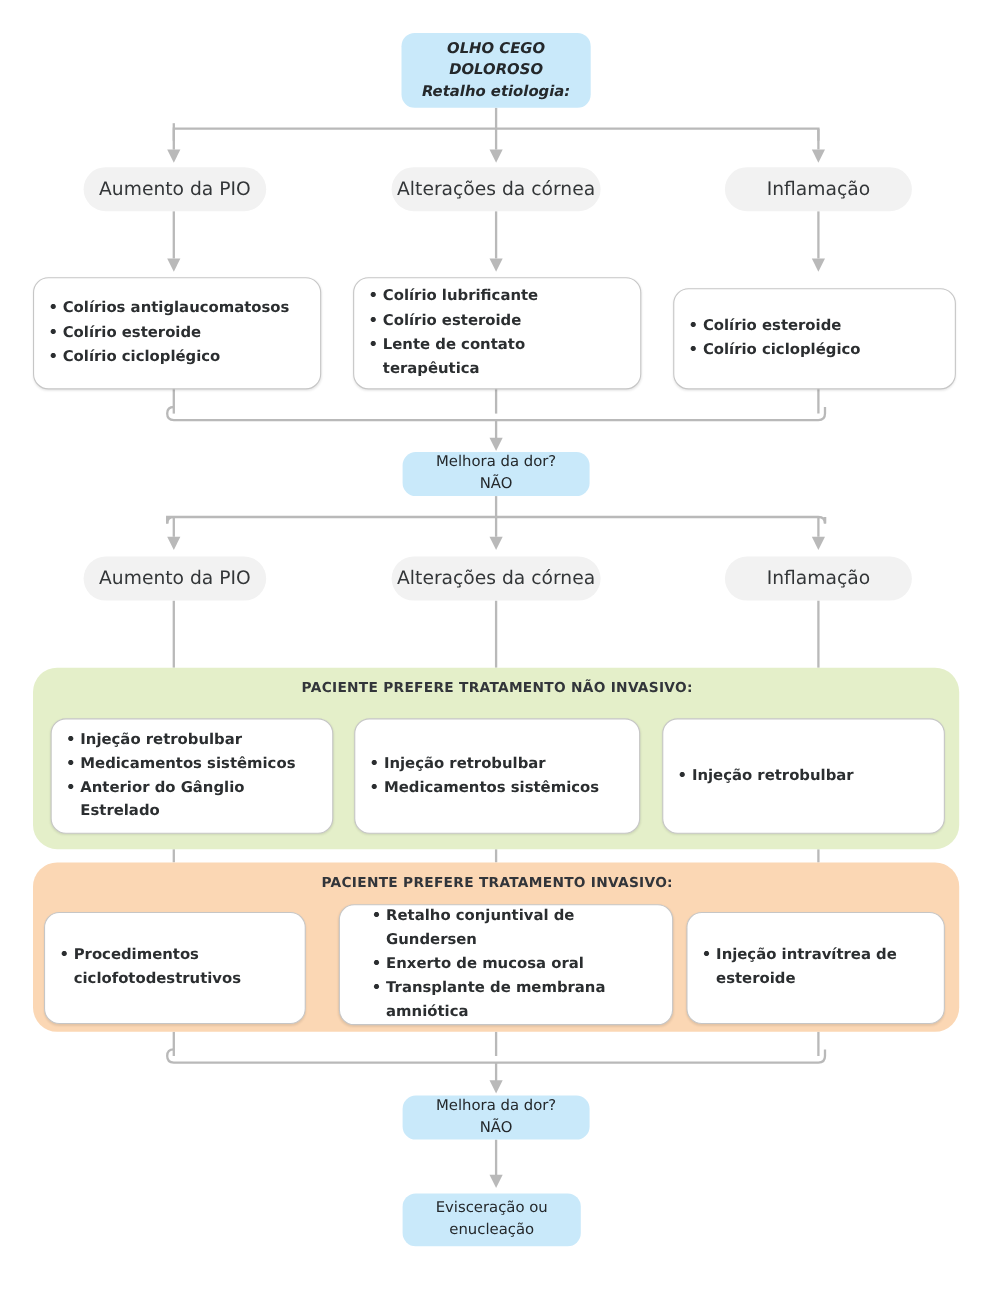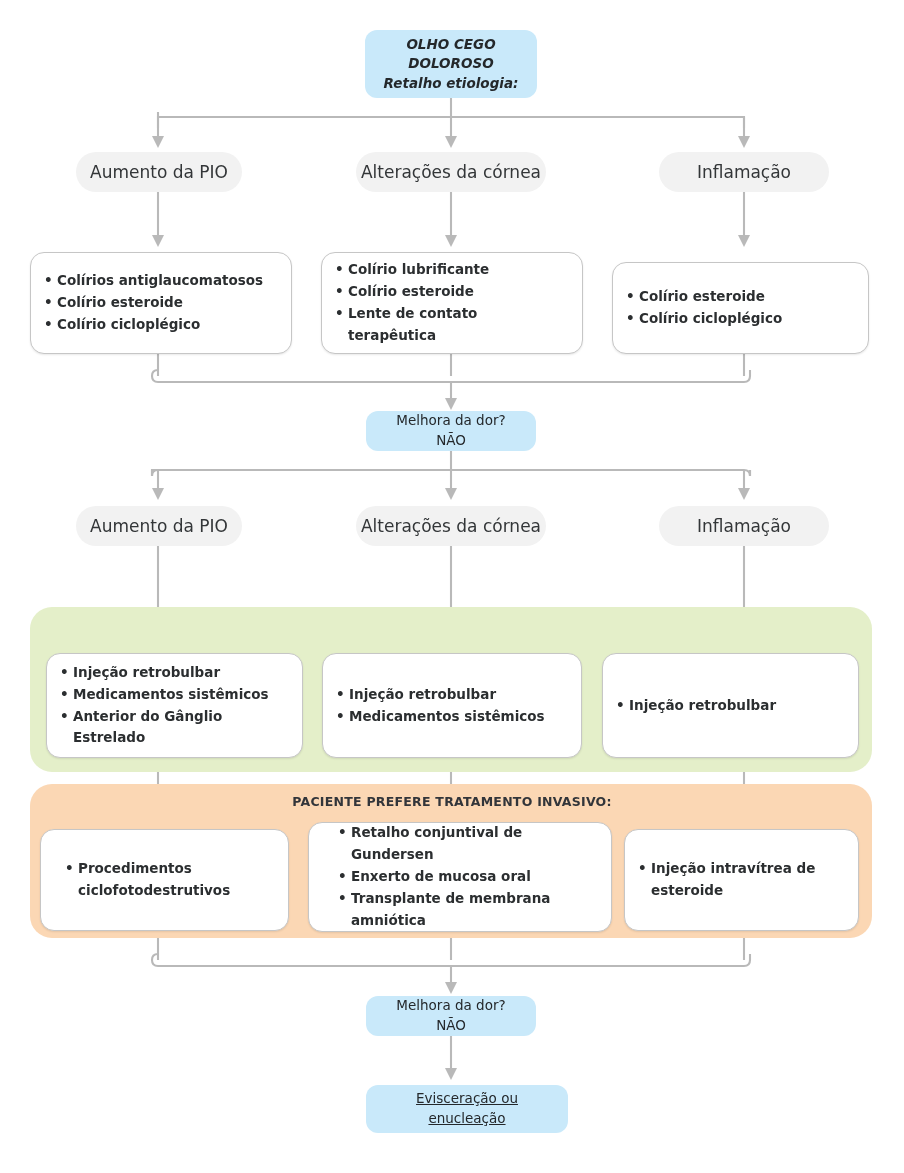--- a/index.html
+++ b/index.html
@@ -214,20 +214,21 @@
     <span>Aumento da PIO</span>
   </div>
   <div class="node pill-gray" style="left:356px; top:506px; width:190px; height:40px;">
     <span>Alterações da córnea</span>
   </div>
   <div class="node pill-gray" style="left:659px; top:506px; width:170px; height:40px;">
     <span>Inflamação</span>
   </div>
 
   <div class="band band-green" style="left:30px; top:607px; width:842px; height:165px;"></div>
+  <div class="band-title" style="top:617px;">PACIENTE PREFERE TRATAMENTO NÃO INVASIVO:</div>
 
   <div class="card" style="position:absolute; left:46px; top:653px; width:255px; height:103px;">
     <ul>
       <li>Injeção retrobulbar</li>
       <li>Medicamentos sistêmicos</li>
       <li>Anterior do Gânglio Estrelado</li>
     </ul>
   </div>
   <div class="card" style="position:absolute; left:322px; top:653px; width:258px; height:103px;">
     <ul>
@@ -237,21 +238,21 @@
   </div>
   <div class="card" style="position:absolute; left:602px; top:653px; width:255px; height:103px;">
     <ul>
       <li>Injeção retrobulbar</li>
     </ul>
   </div>
 
   <div class="band band-orange" style="left:30px; top:784px; width:842px; height:154px;"></div>
   <div class="band-title" style="top:794px;">PACIENTE PREFERE TRATAMENTO INVASIVO:</div>
 
-  <div class="card" style="position:absolute; left:40px; top:829px; width:236px; height:100px;padding-left:11px;">
+  <div class="card" style="position:absolute; left:40px; top:829px; width:236px; height:100px;">
     <ul>
       <li>Procedimentos ciclofotodestrutivos</li>
     </ul>
   </div>
   <div class="card" style="position:absolute; left:308px; top:822px; width:286px; height:108px;padding-left:16px;">
     <ul>
       <li>Retalho conjuntival de Gundersen</li>
       <li>Enxerto de mucosa oral</li>
       <li>Transplante de membrana amniótica</li>
     </ul>
@@ -260,18 +261,18 @@
     <ul>
       <li>Injeção intravítrea de esteroide</li>
     </ul>
   </div>
 
   <div class="node pill-blue" style="left:366px; top:996px; width:170px; height:40px;">
     <div>Melhora da dor?</div>
     <div>NÃO</div>
   </div>
 
-  <div class="node pill-blue" style="left:366px; top:1085px; width:202px; height:48px;text-decoration:underline;">
+  <div class="node pill-blue" style="left:366px; top:1085px; width:162px; height:48px;">
     <div>Evisceração ou</div>
     <div>enucleação</div>
   </div>
 
 </div>
 
 </body></html>

